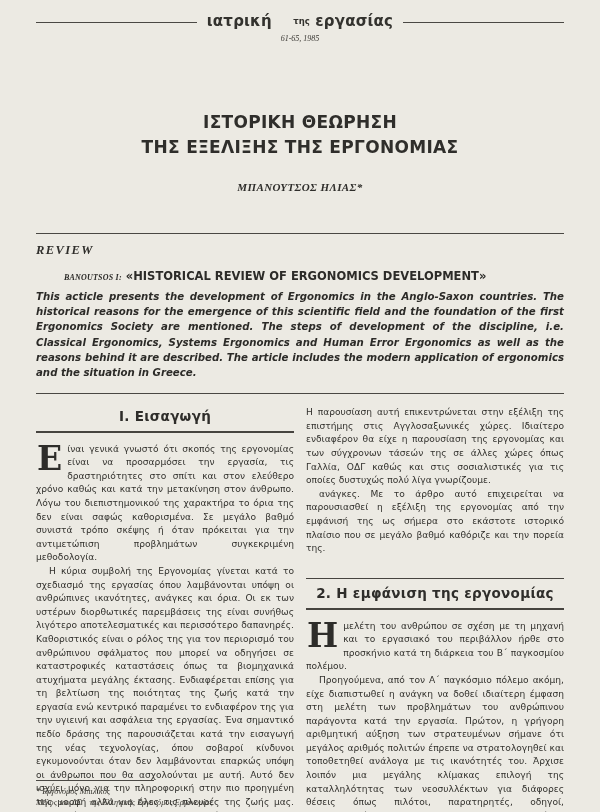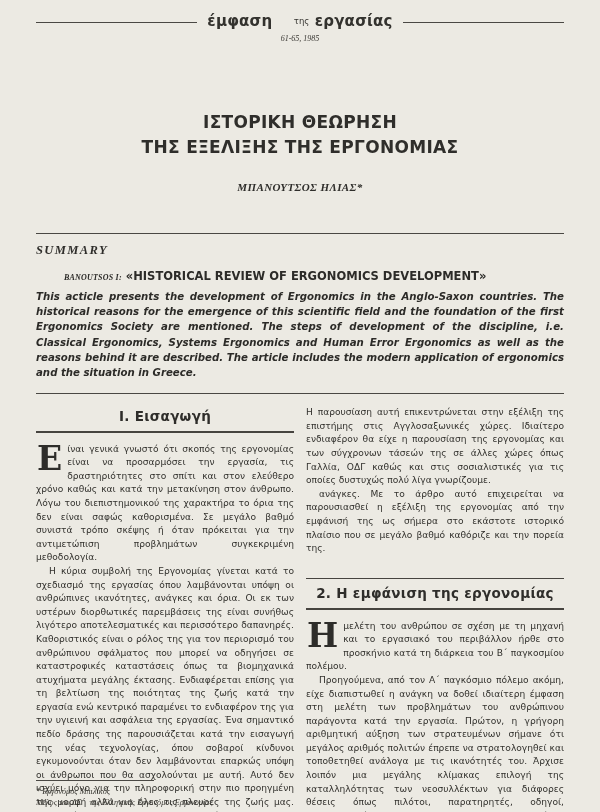--- a/index.html
+++ b/index.html
@@ -47,21 +47,21 @@
     font-family: "DejaVu Sans", sans-serif;
     font-weight: bold;
     font-size: 15px;
     letter-spacing: .2px;
     color: #33322e;
     white-space: nowrap;
     transform: translateY(-1px);
   }
   .journal-title .small {
     font-size: 8.5px;
-    font-weight: normal;
+    font-weight: bold;
     letter-spacing: 0;
     vertical-align: 2px;
     margin-left: 16px;
   }
   .issue-lines {
     text-align: center;
     font-family: "Liberation Serif", serif;
     font-style: italic;
     font-size: 8px;
     line-height: 10px;
@@ -221,39 +221,39 @@
   }
 </style>
 </head>
 <body>
 
 <div class="page">
 
   <div class="masthead">
     <div class="masthead-rule-wrap">
       <div class="rule-seg"></div>
-      <div class="journal-title"><span>έμφαση</span> <span class="small">της</span> <span>εργασίας</span></div>
+      <div class="journal-title"><span>ιατρική</span> <span class="small">της</span> <span>εργασίας</span></div>
       <div class="rule-seg"></div>
     </div>
     <div class="issue-lines">
       <div>61-65, 1985</div>
     </div>
   </div>
 
   <div class="title-block">
     <h1 class="article-title">
       <span>ΙΣΤΟΡΙΚΗ ΘΕΩΡΗΣΗ</span>
       <span class="line2">ΤΗΣ ΕΞΕΛΙΞΗΣ ΤΗΣ ΕΡΓΟΝΟΜΙΑΣ</span>
     </h1>
     <div class="author">ΜΠΑΝΟΥΤΣΟΣ ΗΛΙΑΣ*</div>
   </div>
 
   <div class="summary-wrap">
     <div class="summary-rule"></div>
-    <div class="summary-label">SUMMARY</div>
+    <div class="summary-label">REVIEW</div>
     <div class="summary-title"><span class="byline">BANOUTSOS I:</span> <span>«HISTORICAL REVIEW OF ERGONOMICS DEVELOPMENT»</span></div>
     <div class="summary-body">This acticle presents the development of Ergonomics in the Anglo-Saxon countries. The historical reasons for the emergence of this scientific field and the foundation of the first Ergonomics Society are mentioned. The steps of development of the discipline, i.e. Classical Ergonomics, Systems Ergonomics and Human Error Ergonomics as well as the reasons behind it are described. The article includes the modern application of ergonomics and the situation in Greece.</div>
     <div class="summary-bottom-rule"></div>
   </div>
 
   <div class="columns">
 
     <div class="col">
       <div class="section-head left-sec">Ι. Εισαγωγή</div>
       <div class="head-rule"></div>

